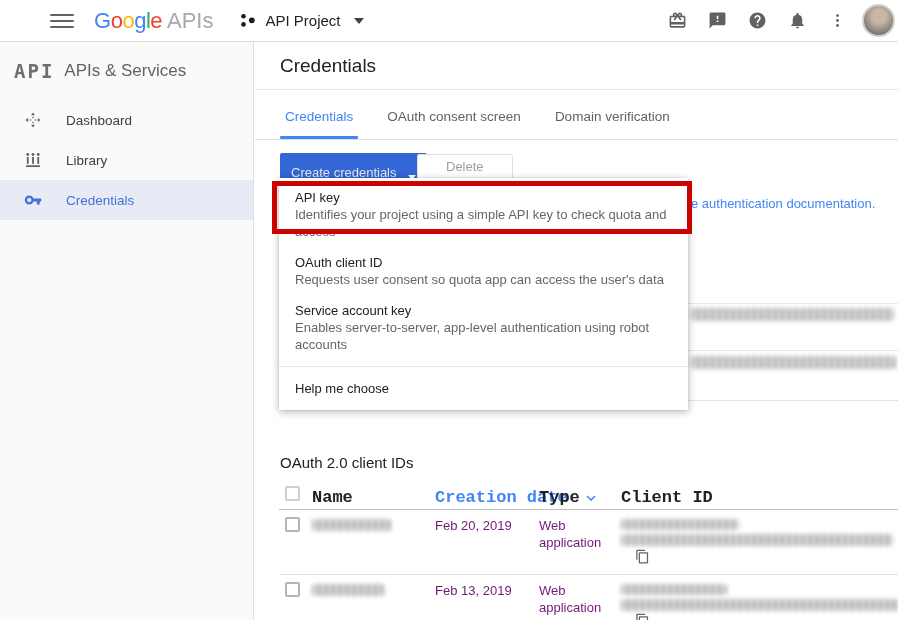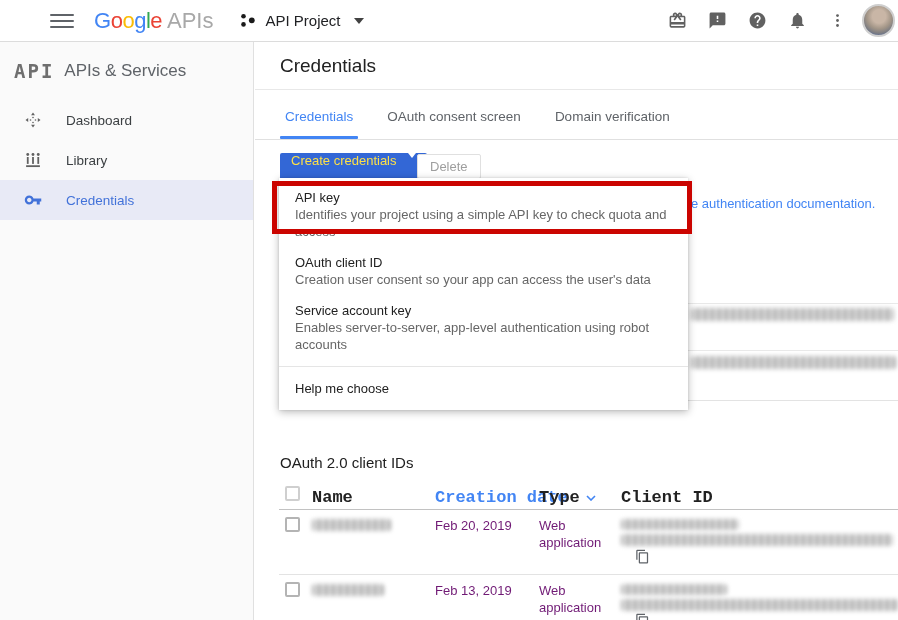--- a/index.html
+++ b/index.html
@@ -47,25 +47,25 @@
   .page-head { height:48px; border-bottom:1px solid #e8e8e8; display:flex; align-items:center; }
   .page-title { margin-left:25px; font-size:19px; color:#212121; }
   .tabs { position:absolute; top:49px; left:0; right:0; height:49px; border-bottom:1px solid #e0e0e0;
     display:flex; align-items:flex-end; padding-left:25px; }
   .tab { font-size:13.5px; color:#5f6368; margin-right:24px; padding:0 5px 15px; position:relative; cursor:pointer; }
   .tab.active { color:#4285f4; }
   .tab.active::after { content:""; position:absolute; left:0; right:0; bottom:0; height:3px;
     background:#4285f4; border-radius:1px; }
 
   .btn-create { position:absolute; left:25px; top:111px; height:27px; padding:0 11px;
-    background:#3367d6; color:#fde047; font-size:13px; border:none; border-radius:2px;
-    display:flex; align-items:flex-start; cursor:pointer; }
+    background:#3367d6; color:#e5e5e5; font-size:13px; border:none; border-radius:2px;
+    display:flex; align-items:flex-end; cursor:pointer; }
   .btn-create .caret { width:0; height:0; border-left:4px solid transparent; border-right:4px solid transparent;
     border-top:5px solid #fff; margin-left:11px; }
-  .btn-delete { position:absolute; left:162px; top:112px; height:25px; padding:0 12px;
+  .btn-delete { position:absolute; left:162px; top:112px; height:25px; padding:0 28px;
     background:#fff; color:#9e9e9e; font-size:13px; border:1px solid #e0e0e0; border-radius:2px; }
 
   .doc-link { position:absolute; left:436px; top:154px; font-size:13px; color:#4285f4;
     white-space:nowrap; cursor:pointer; z-index:1; }
 
   
   .bg-line-a { position:absolute; left:24px; right:0; top:261px; border-top:1px solid #e9e9e9; z-index:1; }
   .bg-line-b { position:absolute; left:24px; right:0; top:308px; border-top:1px solid #e9e9e9; z-index:1; }
   .full-line { position:absolute; left:24px; right:0; top:358px; border-top:1px solid #e3e3e3; z-index:1; }
 
@@ -222,21 +222,21 @@
       <path d="M16 1H4c-1.1 0-2 .9-2 2v14h2V3h12V1zm3 4H8c-1.1 0-2 .9-2 2v14c0 1.1.9 2 2 2h11c1.1 0 2-.9 2-2V7c0-1.1-.9-2-2-2zm0 16H8V7h11v14z"></path>
     </svg>
 
   <div class="dropdown">
     <div class="dd-item">
       <div class="dd-title">API key</div>
       <div class="dd-desc">Identifies your project using a simple API key to check quota and access</div>
     </div>
     <div class="dd-item">
       <div class="dd-title">OAuth client ID</div>
-      <div class="dd-desc">Creation user consent so your app can access the user's data</div>
+      <div class="dd-desc">Requests user consent so quota app can access the user's data</div>
     </div>
     <div class="dd-item">
       <div class="dd-title">Service account key</div>
       <div class="dd-desc">Enables server-to-server, app-level authentication using robot accounts</div>
     </div>
     <div class="dd-sep"></div>
     <div class="dd-item">
       <div class="dd-title">Help me choose</div>
     </div>
   </div>

